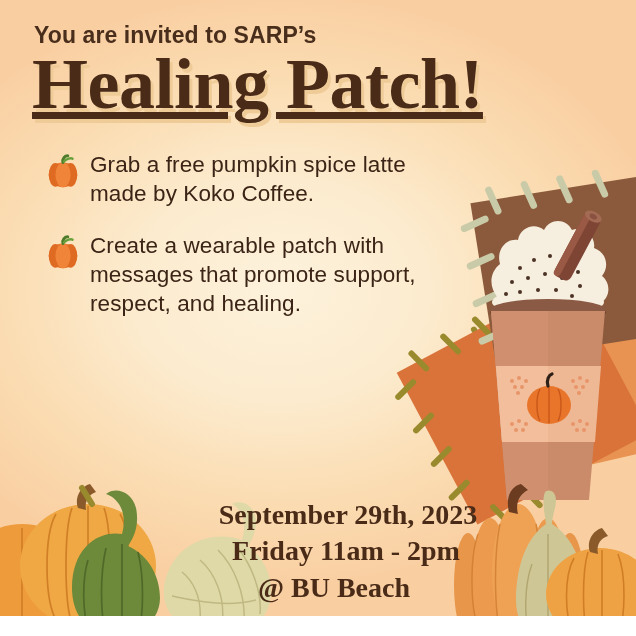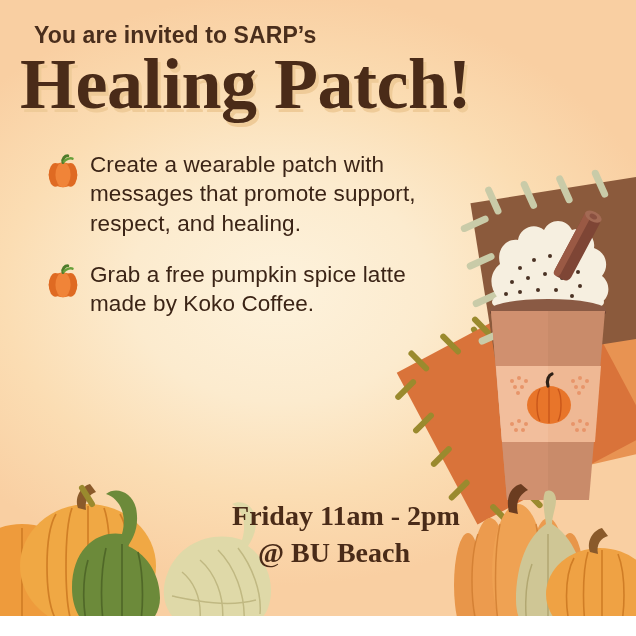--- a/index.html
+++ b/index.html
@@ -18,25 +18,26 @@
   
   .art { position: absolute; inset: 0; pointer-events: none; }
 
   
   .invited {
     position: absolute; left: 34px; top: 22px;
     font-size: 23px; font-weight: 700; letter-spacing: .1px;
     color: #4A2E1C; font-family: "Liberation Sans", sans-serif;
   }
   .title {
-    position: absolute; left: 20px; top: 48px;
+    position: absolute; left: 32px; top: 48px;
     font-family: "Liberation Serif", serif;
     font-weight: 700; font-size: 72px; line-height: 1.0;
     color: #4A2B18; letter-spacing: -0.5px;
     text-shadow: 3px 4px 0 #EFCB98;
+    text-decoration: underline;
   }
 
   
   .bullets { position: absolute; left: 44px; top: 150px; width: 420px; }
   .bullet { display: flex; align-items: flex-start; margin-bottom: 22px; }
   .bullet-icon { width: 38px; height: 38px; flex: 0 0 38px; margin-top: 2px; }
   .bullet-text {
     margin-left: 8px; font-size: 22.5px; line-height: 1.30;
     color: #3B2416; font-family: "Liberation Sans", sans-serif;
     letter-spacing: .1px;
@@ -298,37 +299,38 @@
       <span class="bullet-icon">
         <svg viewBox="0 0 40 40" width="38" height="38">
           <ellipse cx="20" cy="24" rx="15" ry="13" fill="#E8752A"></ellipse>
           <ellipse cx="12" cy="24" rx="7" ry="12.5" fill="#DF6A22"></ellipse>
           <ellipse cx="28" cy="24" rx="7" ry="12.5" fill="#DF6A22"></ellipse>
           <ellipse cx="20" cy="24" rx="8" ry="13" fill="#F08438"></ellipse>
           <path d="M20 11 C19 7 22 4 25 4" stroke="#4E7C2A" stroke-width="3.2" fill="none" stroke-linecap="round"></path>
           <path d="M21 10 C24 7 28 6 30 7" stroke="#67A03A" stroke-width="2.6" fill="none" stroke-linecap="round"></path>
         </svg>
       </span>
-      <span class="bullet-text">Create a wearable patch with messages that promote support, respect, and healing.</span>
+      <span class="bullet-text">Grab a free pumpkin spice latte made by Koko Coffee.</span>
     </div>
 
     <div class="bullet">
       <span class="bullet-icon">
         <svg viewBox="0 0 40 40" width="38" height="38">
           <ellipse cx="20" cy="24" rx="15" ry="13" fill="#E8752A"></ellipse>
           <ellipse cx="12" cy="24" rx="7" ry="12.5" fill="#DF6A22"></ellipse>
           <ellipse cx="28" cy="24" rx="7" ry="12.5" fill="#DF6A22"></ellipse>
           <ellipse cx="20" cy="24" rx="8" ry="13" fill="#F08438"></ellipse>
           <path d="M20 11 C19 7 22 4 25 4" stroke="#4E7C2A" stroke-width="3.2" fill="none" stroke-linecap="round"></path>
           <path d="M21 10 C24 7 28 6 30 7" stroke="#67A03A" stroke-width="2.6" fill="none" stroke-linecap="round"></path>
         </svg>
       </span>
-      <span class="bullet-text">Grab a free pumpkin spice latte made by Koko Coffee.</span>
+      <span class="bullet-text">Create a wearable patch with messages that promote support, respect, and healing.</span>
     </div>
 
   </div>
 
   <div class="footer">
+    <div class="l1">September 29th, 2023</div>
     <div class="l2">Friday 11am - 2pm</div>
     <div class="l3">@ BU Beach</div>
   </div>
 
 </div>
 
 </body></html>

